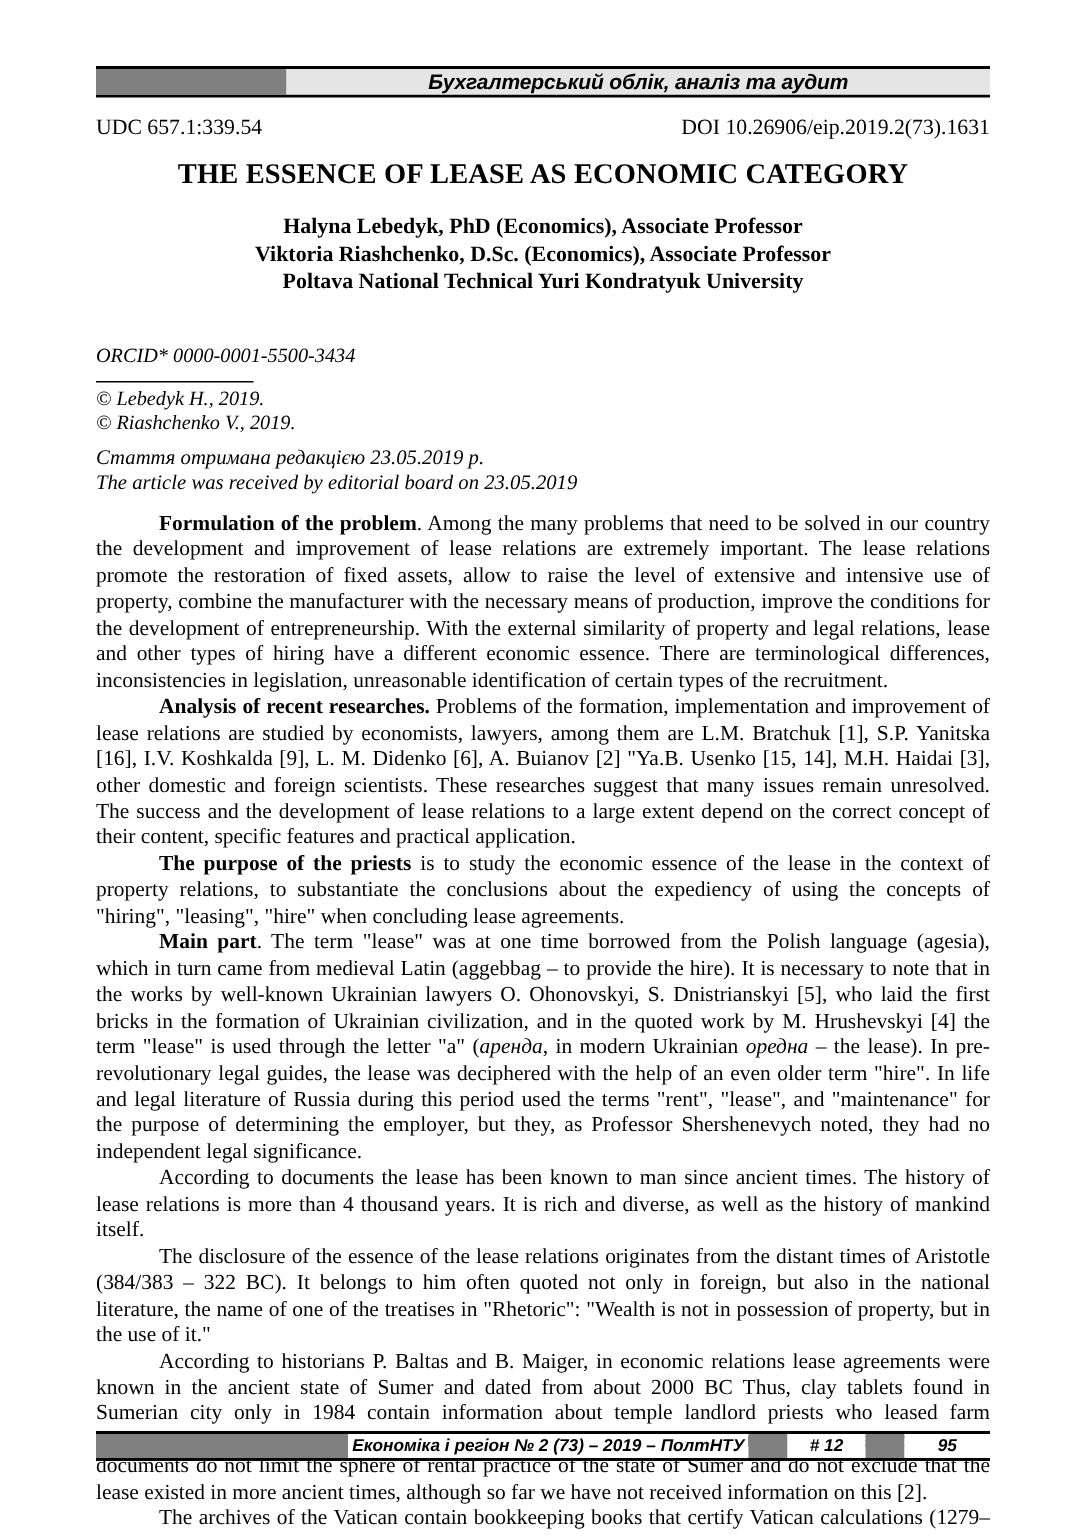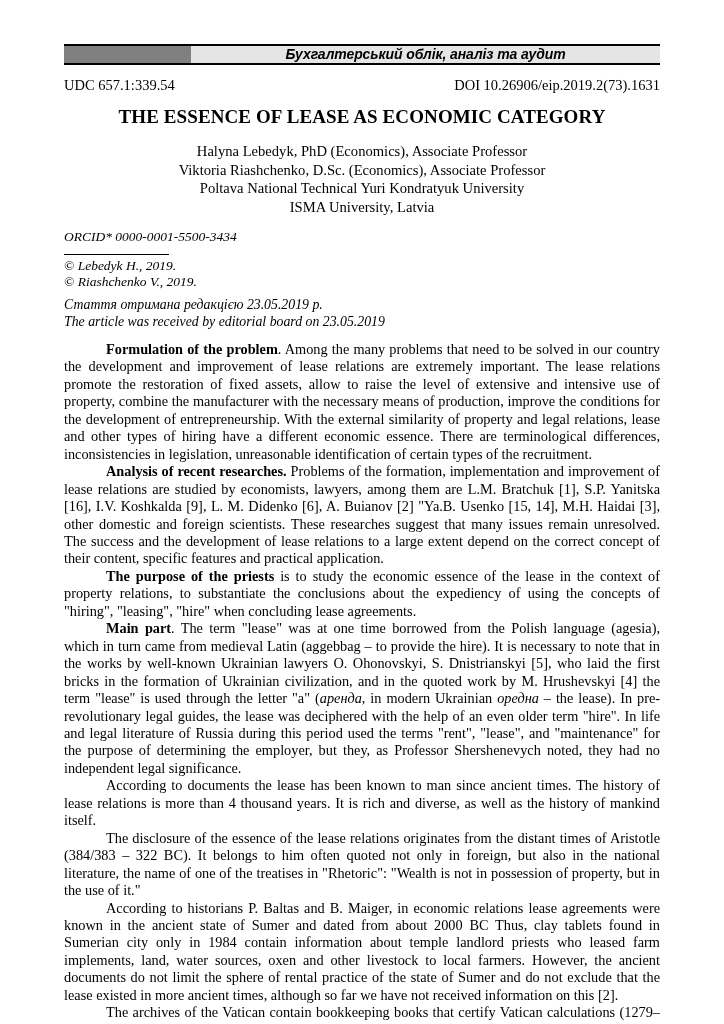--- a/index.html
+++ b/index.html
@@ -81,21 +81,21 @@
     letter-spacing: 0.1px;
   }
 
   
   .authors {
     position: absolute;
     left: 64px;
     top: 142px;
     width: 596px;
     text-align: center;
-    font-weight: normal;
+    font-weight: bold;
     font-size: 14.6px;
     line-height: 18.5px;
   }
 
   
   .orcid {
     position: absolute;
     left: 64px;
     top: 229px;
     font-style: italic;
@@ -193,21 +193,20 @@
     <span>UDC 657.1:339.54</span>
     <span>DOI 10.26906/eip.2019.2(73).1631</span>
   </div>
 
   <div class="doc-title">THE ESSENCE OF LEASE AS ECONOMIC CATEGORY</div>
 
   <div class="authors">
     <div>Halyna Lebedyk, PhD (Economics), Associate Professor</div>
     <div>Viktoria Riashchenko, D.Sc. (Economics), Associate Professor</div>
     <div>Poltava National Technical Yuri Kondratyuk University</div>
-    <div>ISMA University, Latvia</div>
   </div>
 
   <div class="orcid">ORCID* 0000-0001-5500-3434</div>
   <div class="rule-short"></div>
 
   <div class="copyright">
     <div>© Lebedyk H., 2019.</div>
     <div>© Riashchenko V., 2019.</div>
   </div>
 
@@ -229,14 +228,22 @@
     <p>According to documents the lease has been known to man since ancient times. The history of lease relations is more than 4 thousand years. It is rich and diverse, as well as the history of mankind itself.</p>
 
     <p>The disclosure of the essence of the lease relations originates from the distant times of Aristotle (384/383 – 322 BC). It belongs to him often quoted not only in foreign, but also in the national literature, the name of one of the treatises in "Rhetoric": "Wealth is not in possession of property, but in the use of it."</p>
 
     <p>According to historians P. Baltas and B. Maiger, in economic relations lease agreements were known in the ancient state of Sumer and dated from about 2000 BC Thus, clay tablets found in Sumerian city only in 1984 contain information about temple landlord priests who leased farm implements, land, water sources, oxen and other livestock to local farmers. However, the ancient documents do not limit the sphere of rental practice of the state of Sumer and do not exclude that the lease existed in more ancient times, although so far we have not received information on this [2].</p>
 
     <p>The archives of the Vatican contain bookkeeping books that certify Vatican calculations (1279–1280 years) and the papal court (1590–1604) with tenants, which again confirms the existence of lease relations and well-established accounting for that period [1].</p>
 
   </div>
 
+  <div class="footer">
+    <div class="footer-block fb-left"></div>
+    <div class="footer-cell fc-journal">Економіка і регіон № 2 (73) – 2019 – ПолтНТУ</div>
+    <div class="footer-block fb-mid"></div>
+    <div class="footer-cell fc-issue"># 12</div>
+    <div class="footer-block fb-mid2"></div>
+    <div class="footer-cell fc-page">95</div>
+  </div>
 
 </div>
 
 </body></html>

